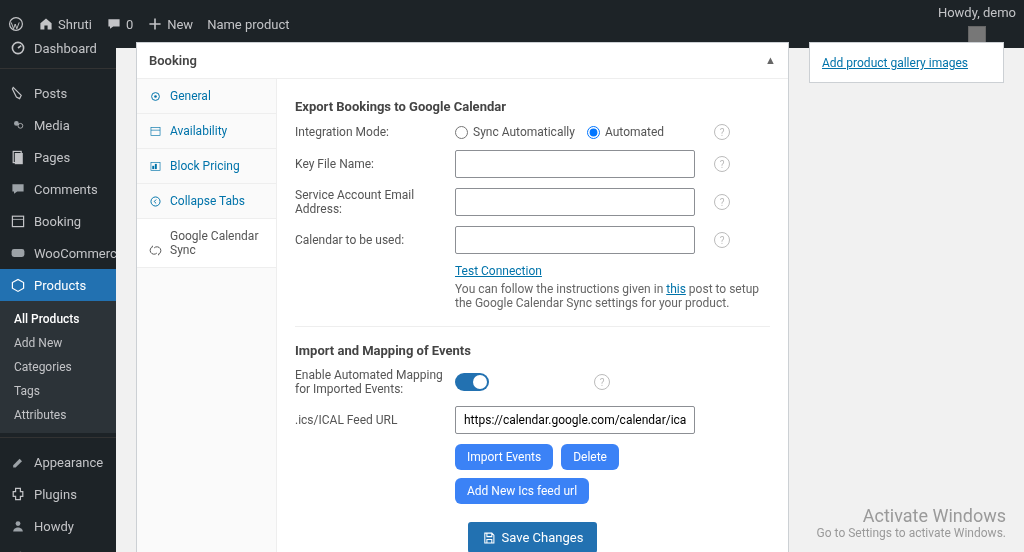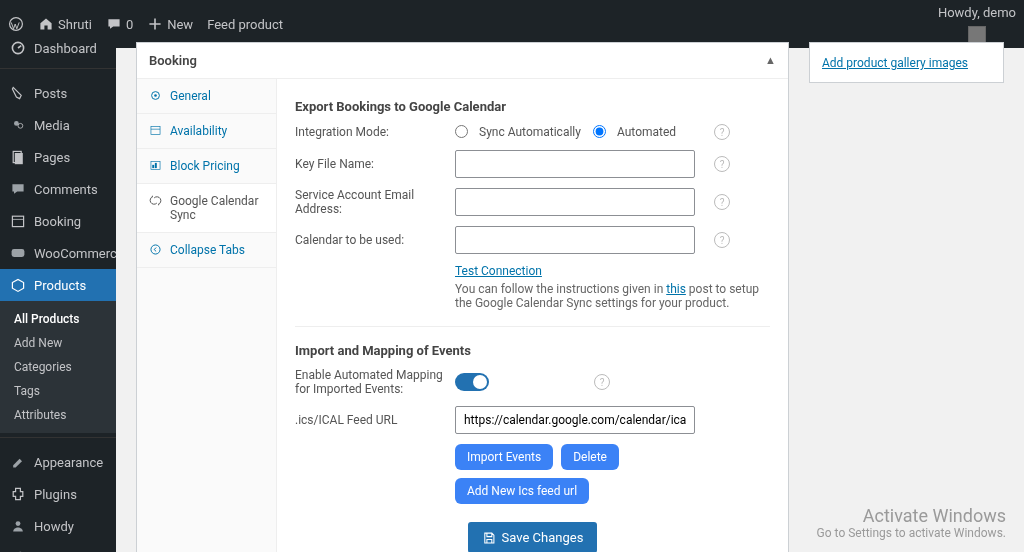--- a/index.html
+++ b/index.html
@@ -28,33 +28,33 @@
 
 
 .wrap { position:absolute; left:116px; top:32px; right:0; bottom:0; padding:10px 20px; overflow:hidden; }
 .panel { background:#fff; border:1px solid #ccd0d4; margin-bottom:16px; }
 .panel-head { display:flex; align-items:center; justify-content:space-between; padding:10px 12px; border-bottom:1px solid #eee; font-weight:600; cursor:pointer; }
 .caret { font-size:11px; color:#666; }
 
 
 .booking-body { display:flex; min-height:430px; }
 .tabs { width:140px; border-right:1px solid #eee; background:#fafafa; }
-.tab { display:flex; align-items:flex-start; gap:8px; padding:10px 12px; border-bottom:1px solid #eee; color:#0073aa; font-size:12px; cursor:pointer; }
+.tab { display:flex; align-items:flex-end; gap:8px; padding:10px 12px; border-bottom:1px solid #eee; color:#0073aa; font-size:12px; cursor:pointer; }
 .tab.active { background:#fff; color:#555; position:relative; }
 .tab .ti { width:13px; height:13px; fill:currentColor; flex-shrink:0; }
 .tab.collapse { color:#0073aa; }
 
 .form { flex:1; padding:14px 18px 18px; min-width:0; }
 .sec-title { font-weight:700; font-size:13px; margin:6px 0 10px; }
 .row { display:flex; align-items:center; margin:10px 0; gap:10px; }
 .row .lbl { width:150px; color:#555; font-size:12px; }
 .row .fld { flex:1; display:flex; align-items:center; gap:12px; position:relative; }
 .row .fld input[type=text] { width:240px; height:28px; border:1px solid #8c8f94; padding:0 8px; font-size:12px; border-radius:2px; }
 .help { width:16px; height:16px; border-radius:50%; border:1px solid #bbb; color:#bbb; font-size:10px; display:flex; align-items:center; justify-content:center; margin-left:auto; margin-right:40px; cursor:pointer; }
-.radio-lbl { display:flex; align-items:flex-start; gap:11px; font-size:12px; color:#555; }
+.radio-lbl { display:flex; align-items:flex-end; gap:5px; font-size:12px; color:#555; }
 .link { color:#0073aa; text-decoration:underline; cursor:pointer; }
 .hint { font-size:12px; color:#666; padding-left:160px; margin-top:4px; max-width:520px; }
 .hint .inlink { color:#0073aa; text-decoration:underline; }
 
 hr.div { border:none; border-top:1px solid #eee; margin:16px 0; }
 
 
 .toggle { width:34px; height:18px; background:#2271b1; border-radius:10px; position:relative; cursor:pointer; }
 .toggle::after { content:""; position:absolute; right:2px; top:2px; width:14px; height:14px; background:#fff; border-radius:50%; }
 
@@ -95,21 +95,21 @@
           <path d="M3 4h14v9H9l-4 3v-3H3z"></path>
         </svg>
         <span>0</span>
       </span>
     <span class="adminbar-item">
         <svg viewBox="0 0 20 20">
           <path d="M9 3h2v6h6v2h-6v6H9v-6H3V9h6z"></path>
         </svg>
         <span>New</span>
       </span>
-    <span class="adminbar-item">Feed product</span>
+    <span class="adminbar-item">Name product</span>
   </div>
   <div class="adminbar-right">
     <span class="adminbar-item">
         <span>Howdy, demo</span>
       </span>
     <span class="avatar"></span>
   </div>
 </div>
 
 <div class="adminmenu">
@@ -227,33 +227,33 @@
             <span>Availability</span>
           </div>
         <div class="tab">
             <svg class="ti" viewBox="0 0 20 20">
               <rect x="3" y="4" width="14" height="12" fill="none" stroke="currentColor"></rect>
               <rect x="5" y="9" width="3" height="5"></rect>
               <rect x="9" y="6" width="3" height="8"></rect>
             </svg>
             <span>Block Pricing</span>
           </div>
+        <div class="tab collapse">
+            <svg class="ti" viewBox="0 0 20 20">
+              <circle cx="10" cy="10" r="7" fill="none" stroke="currentColor" stroke-width="1.5"></circle>
+              <path d="M11 7l-3 3 3 3" fill="none" stroke="currentColor" stroke-width="1.5"></path>
+            </svg>
+            <span>Collapse Tabs</span>
+          </div>
         <div class="tab active">
             <svg class="ti" viewBox="0 0 20 20">
               <path d="M6 4a6 6 0 106 10M14 16a6 6 0 10-6-10" fill="none" stroke="currentColor" stroke-width="1.5"></path>
               <path d="M6 4l-2 1 1-3zM14 16l2-1-1 3z"></path>
             </svg>
             <span>Google Calendar Sync</span>
-          </div>
-        <div class="tab collapse">
-            <svg class="ti" viewBox="0 0 20 20">
-              <circle cx="10" cy="10" r="7" fill="none" stroke="currentColor" stroke-width="1.5"></circle>
-              <path d="M11 7l-3 3 3 3" fill="none" stroke="currentColor" stroke-width="1.5"></path>
-            </svg>
-            <span>Collapse Tabs</span>
           </div>
       </div>
 
       <div class="form">
         <div class="sec-title">Export Bookings to Google Calendar</div>
 
         <div class="row">
           <div class="lbl">Integration Mode:</div>
           <div class="fld">
             <label class="radio-lbl">

